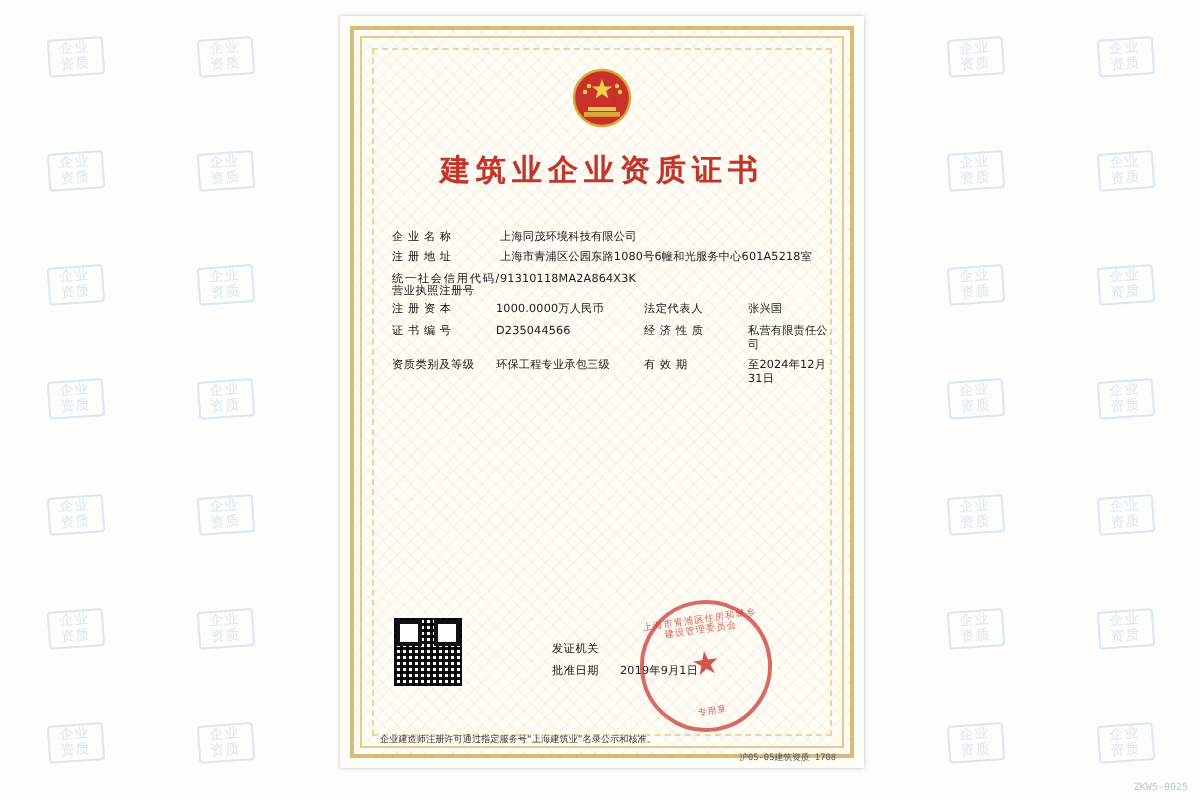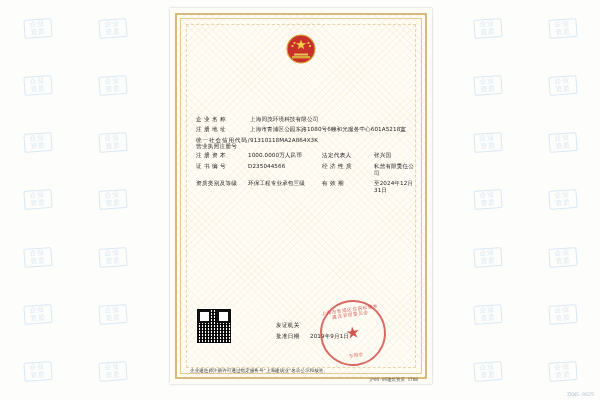--- a/index.html
+++ b/index.html
@@ -449,20 +449,21 @@
         <polygon points="23,9.5 24.3,13.2 28.1,13.2 25.1,15.5 26.2,19.2 23,17 19.8,19.2 20.9,15.5 17.9,13.2 21.7,13.2" fill="#f3d24a"></polygon>
         <circle cx="16.5" cy="13" r="1.1" fill="#f3d24a"></circle>
         <circle cx="14.5" cy="16" r="1.1" fill="#f3d24a"></circle>
         <circle cx="30.5" cy="13" r="1.1" fill="#f3d24a"></circle>
         <circle cx="32" cy="16" r="1.1" fill="#f3d24a"></circle>
         <rect x="14" y="26" width="18" height="2.4" fill="#d9a93c"></rect>
         <rect x="16" y="23.5" width="14" height="2" fill="#e7c25a"></rect>
       </svg>
     </div>
 
+    <div class="title">建筑业企业资质证书</div>
 
     <div class="fields">
 
       <div class="frow split">
         <div class="pair" style="width:100%">
           <div class="flabel">企 业 名 称</div>
           <div class="fvalue">上海同茂环境科技有限公司</div>
         </div>
       </div>
 

